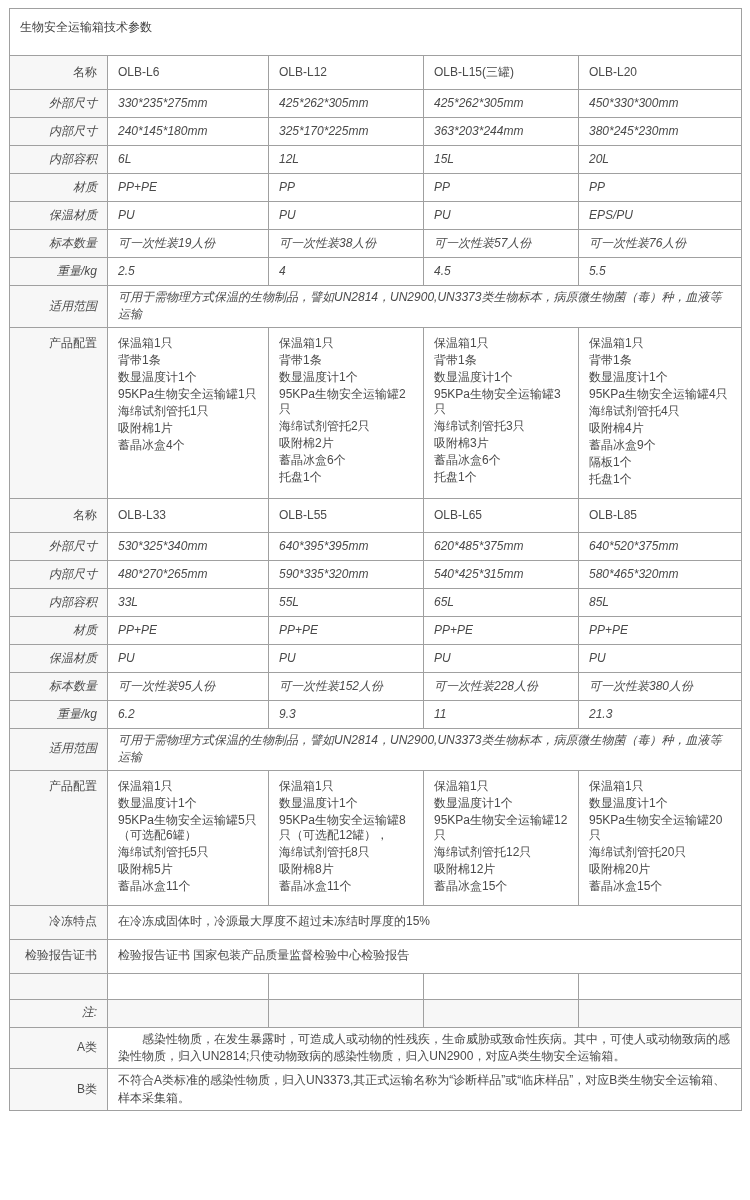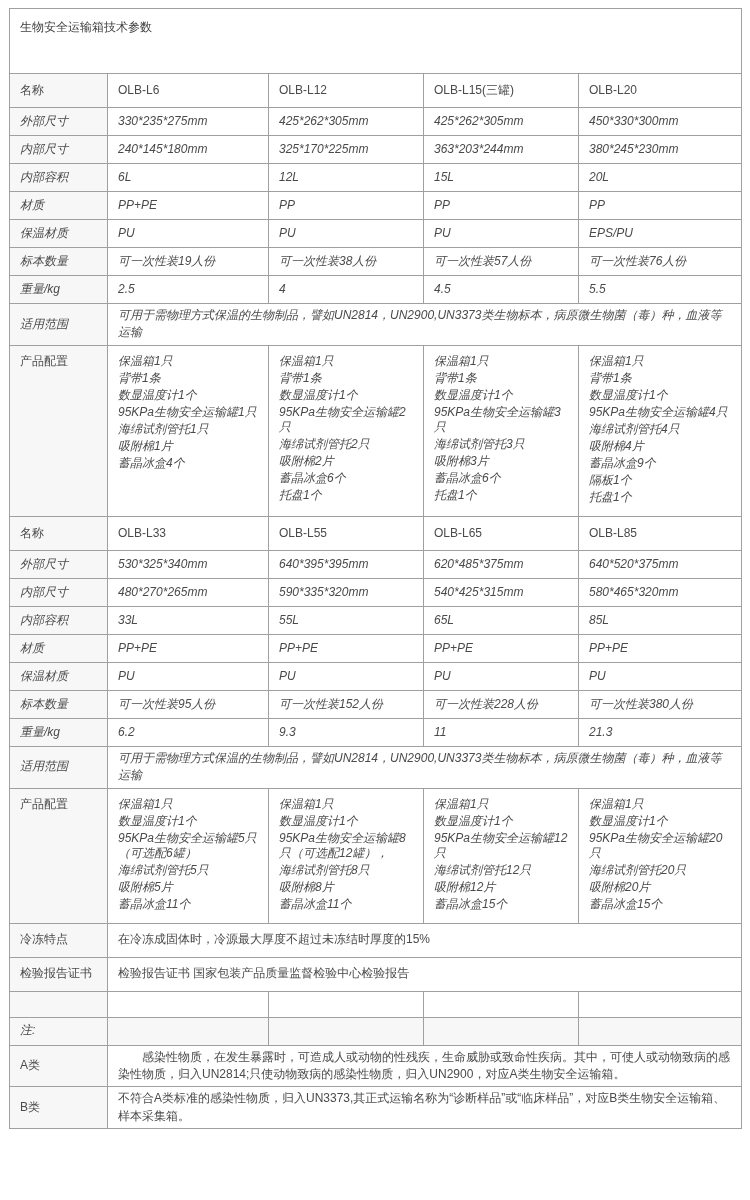--- a/index.html
+++ b/index.html
@@ -15,31 +15,31 @@
     font-family:"Liberation Sans","DejaVu Sans",sans-serif;
   }
   .page{padding:8px 9px;}
   table{border-collapse:collapse;width:732px;table-layout:fixed;}
   td{
     border:1px solid var(--border);
     font-size:12px;color:var(--text);
     padding:3px 10px;vertical-align:middle;
     word-break:break-all;line-height:1.45;
   }
-  td.label{background:var(--label-bg);}
+  td.label{background:var(--label-bg);text-align:right;}
   tr.shaded td{background:var(--label-bg);}
   td.title-cell{
-    vertical-align:top;padding-top:10px;height:65px;color:#3f3f3f;background:#fff;
+    vertical-align:top;padding-top:10px;height:47px;color:#3f3f3f;background:#fff;
   }
   tr.r-name{height:34px;}
   tr.r-std{height:28px;font-style:italic;}
   tr.r-wide{height:34px;}
   tr.r-spacer{height:26px;}
   tr.r-config td{vertical-align:top;padding-top:7px;padding-bottom:10px;}
-  tr.r-config .cfg-line{line-height:15px;padding:1px 0;font-style:italic;}
+  tr.r-config .cfg-line{line-height:15px;padding:1px 0;}
 </style>
 </head>
 <body>
 
 <div class="page">
   <table>
     <colgroup>
       <col style="width:98px">
       <col style="width:161px">
       <col style="width:155px">

